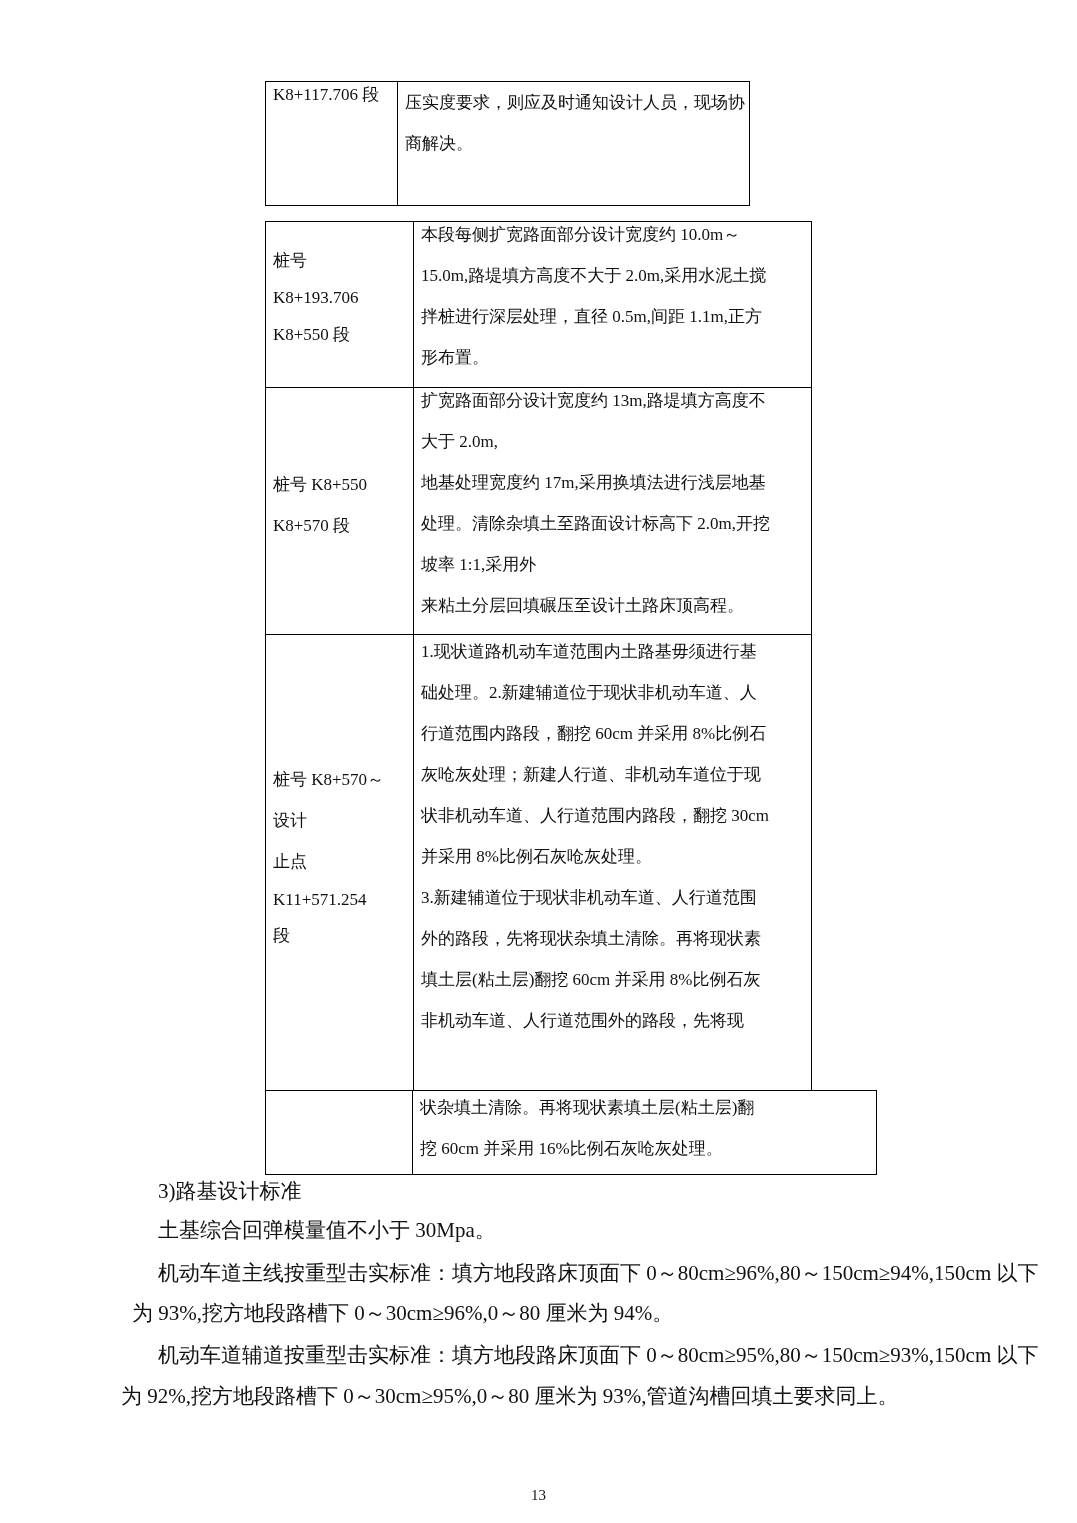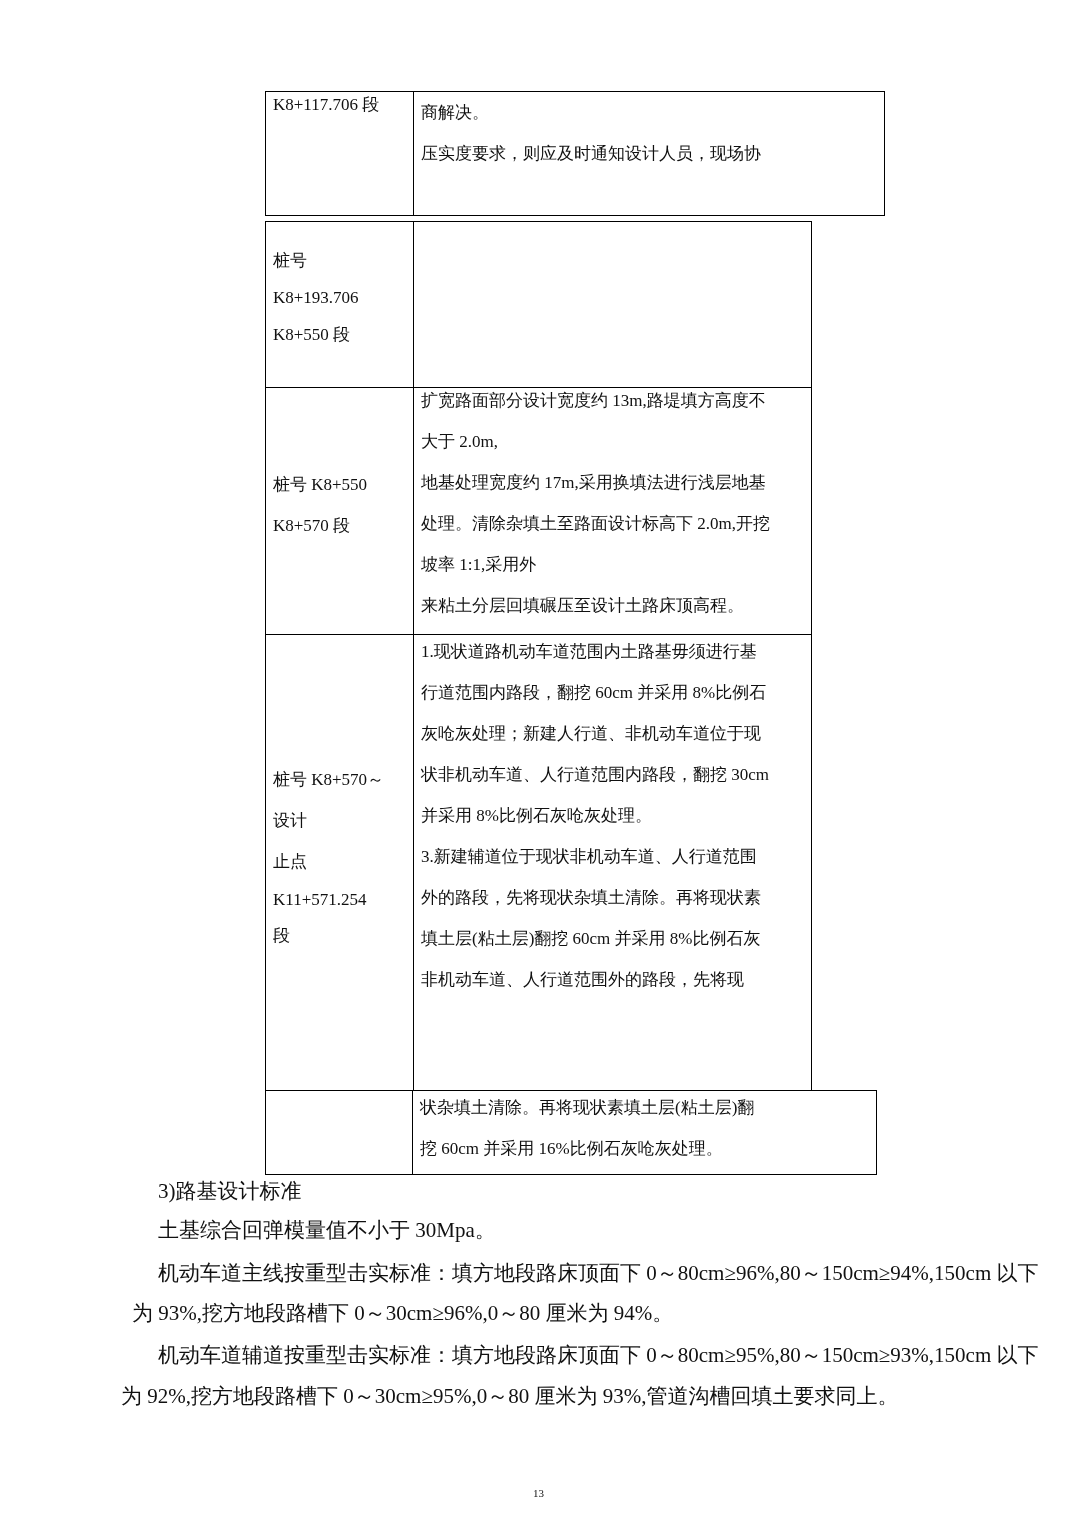--- a/index.html
+++ b/index.html
@@ -54,43 +54,49 @@
     font-size: 21px;
     white-space: nowrap;
     line-height: 20px;
   }
   .page-num {
     position: absolute;
     left: 0;
     width: 1077px;
     top: 1487px;
     text-align: center;
-    font-size: 11px;
+    font-size: 15px;
   }
 </style>
 </head>
 <body>
 
 <div class="page">
 
-  <div class="row" style="top:91px; width:620px; height:125px;">
+  <div class="row" style="top:81px; width:485px; height:125px;">
     <div class="cell-left" style="padding-top:-4px;">
       <span class="line" style="margin-top:-8px;">K8+117.706 段</span>
     </div>
     <div class="cell-right">
+      <span class="line">压实度要求，则应及时通知设计人员，现场协</span>
       <span class="line">商解决。</span>
-      <span class="line">压实度要求，则应及时通知设计人员，现场协</span>
     </div>
   </div>
 
   <div class="row" style="top:221px; width:547px; height:167px;">
     <div class="cell-left" style="line-height:37px; padding-top:20px;">
       <span class="line">桩号</span>
       <span class="line">K8+193.706</span>
       <span class="line">K8+550 段</span>
+    </div>
+    <div class="cell-right">
+      <span class="line" style="margin-top:-8px;">本段每侧扩宽路面部分设计宽度约 10.0m～</span>
+      <span class="line">15.0m,路堤填方高度不大于 2.0m,采用水泥土搅</span>
+      <span class="line">拌桩进行深层处理，直径 0.5m,间距 1.1m,正方</span>
+      <span class="line">形布置。</span>
     </div>
   </div>
 
   <div class="row" style="top:387px; width:547px; height:248px;">
     <div class="cell-left" style="padding-top:76px;">
       <span class="line">桩号 K8+550</span>
       <span class="line">K8+570 段</span>
     </div>
     <div class="cell-right">
       <span class="line" style="margin-top:-8px;">扩宽路面部分设计宽度约 13m,路堤填方高度不</span>
@@ -105,20 +111,21 @@
   <div class="row" style="top:634px; width:547px; height:457px;">
     <div class="cell-left" style="padding-top:124px;">
       <span class="line">桩号 K8+570～</span>
       <span class="line">设计</span>
       <span class="line">止点</span>
       <span class="line" style="line-height:36px;font-family:Liberation Serif, serif;">K11+571.254</span>
       <span class="line" style="line-height:36px;">段</span>
     </div>
     <div class="cell-right">
       <span class="line" style="margin-top:-4px;">1.现状道路机动车道范围内土路基毋须进行基</span>
+      <span class="line">础处理。2.新建辅道位于现状非机动车道、人</span>
       <span class="line">行道范围内路段，翻挖 60cm 并采用 8%比例石</span>
       <span class="line">灰呛灰处理；新建人行道、非机动车道位于现</span>
       <span class="line">状非机动车道、人行道范围内路段，翻挖 30cm</span>
       <span class="line">并采用 8%比例石灰呛灰处理。</span>
       <span class="line">3.新建辅道位于现状非机动车道、人行道范围</span>
       <span class="line">外的路段，先将现状杂填土清除。再将现状素</span>
       <span class="line">填土层(粘土层)翻挖 60cm 并采用 8%比例石灰</span>
       <span class="line">非机动车道、人行道范围外的路段，先将现</span>
     </div>
   </div>

